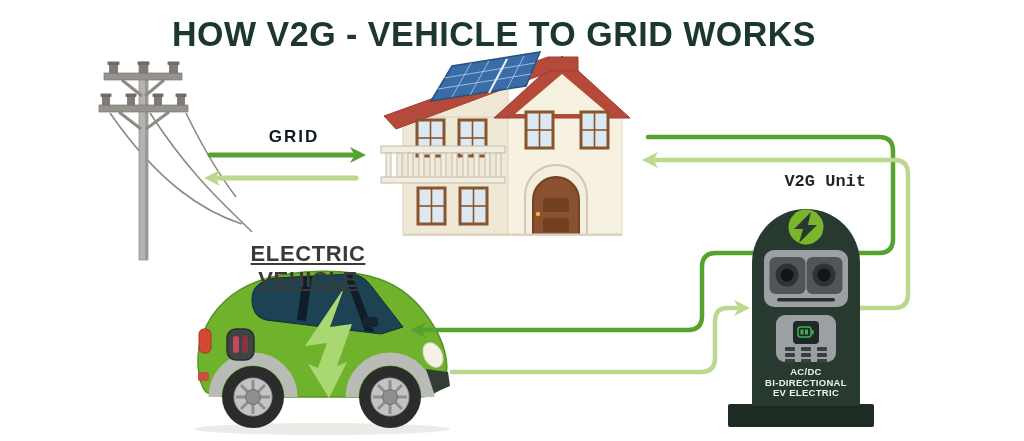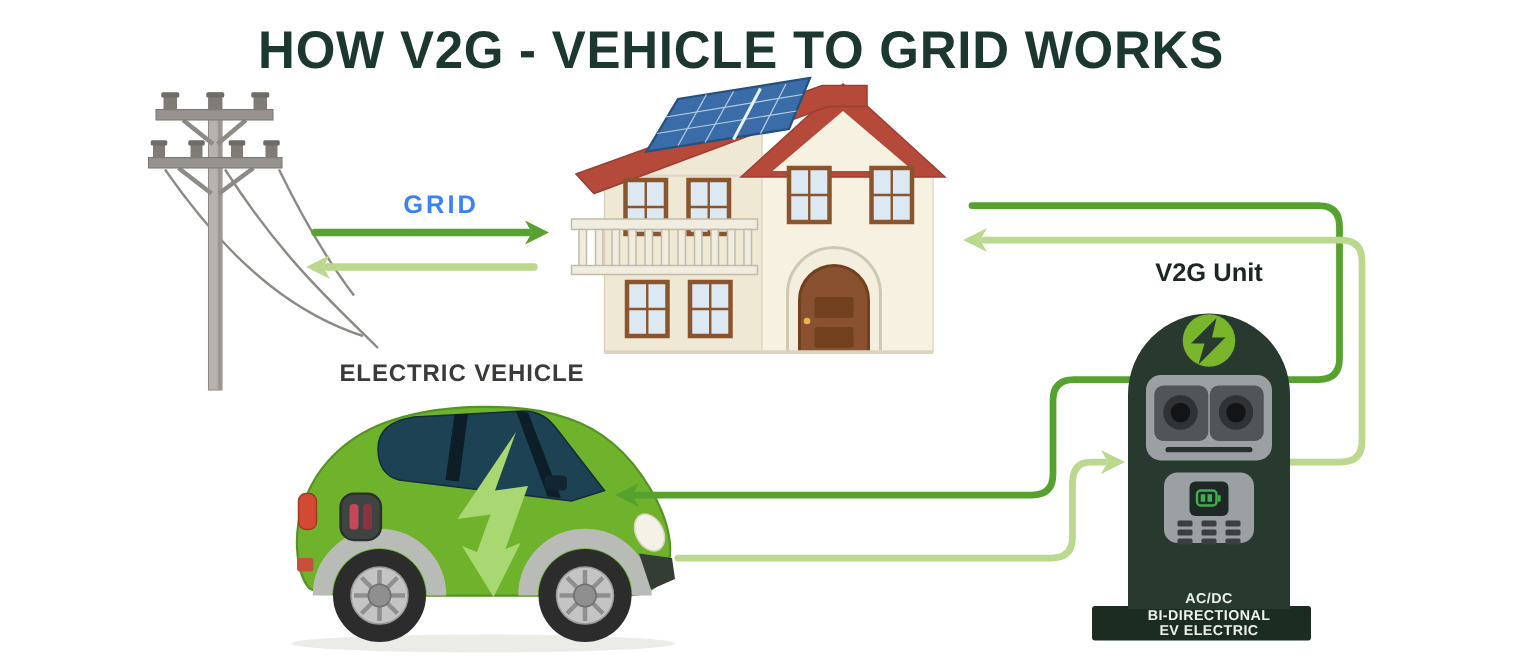--- a/index.html
+++ b/index.html
@@ -9,33 +9,33 @@
   }
   .stage svg{position:absolute;left:0;top:0;z-index:1;}
   .overlay{position:absolute;z-index:2;}
   .title{
     left:0;right:0;top:15px;text-align:center;
     font-size:34px;font-weight:800;letter-spacing:.5px;color:#1c3630;
     transform:scaleY(1.04);
   }
   .grid-label{
     left:224px;top:127px;width:140px;text-align:center;
-    font-size:17px;font-weight:800;letter-spacing:2px;color:#3b82f6;
+    font-size:17px;font-weight:800;letter-spacing:2px;color:#0f172a;
   }
   .ev-label{
     left:222px;top:241px;width:172px;text-align:center;
-    font-size:16px;font-weight:800;letter-spacing:.6px;color:#3a3a38;
+    font-size:22px;font-weight:800;letter-spacing:.6px;color:#3a3a38;text-decoration:underline;
   }
   .v2g-label{
-    left:746px;top:172px;width:120px;text-align:center;
-    font-size:17px;font-weight:800;color:#1e2623;
+    left:746px;top:172px;width:120px;text-align:right;
+    font-size:17px;font-weight:800;color:#1e2623;font-family:Liberation Mono, monospace;
   }
   .charger-label{
     left:744px;top:367px;width:124px;text-align:center;
-    font-size:9.5px;font-weight:800;letter-spacing:.3px;line-height:10.5px;color:#edf1ee;margin-top:28px;
+    font-size:9.5px;font-weight:800;letter-spacing:.3px;line-height:10.5px;color:#edf1ee;
   }
 </style>
 </head>
 <body>
 
 <div class="stage">
 
   <svg width="1024" height="441" viewBox="0 0 1024 441">
     <defs>
       <marker id="mDark" markerUnits="userSpaceOnUse" markerWidth="18" markerHeight="16" refX="2" refY="8" orient="auto">

